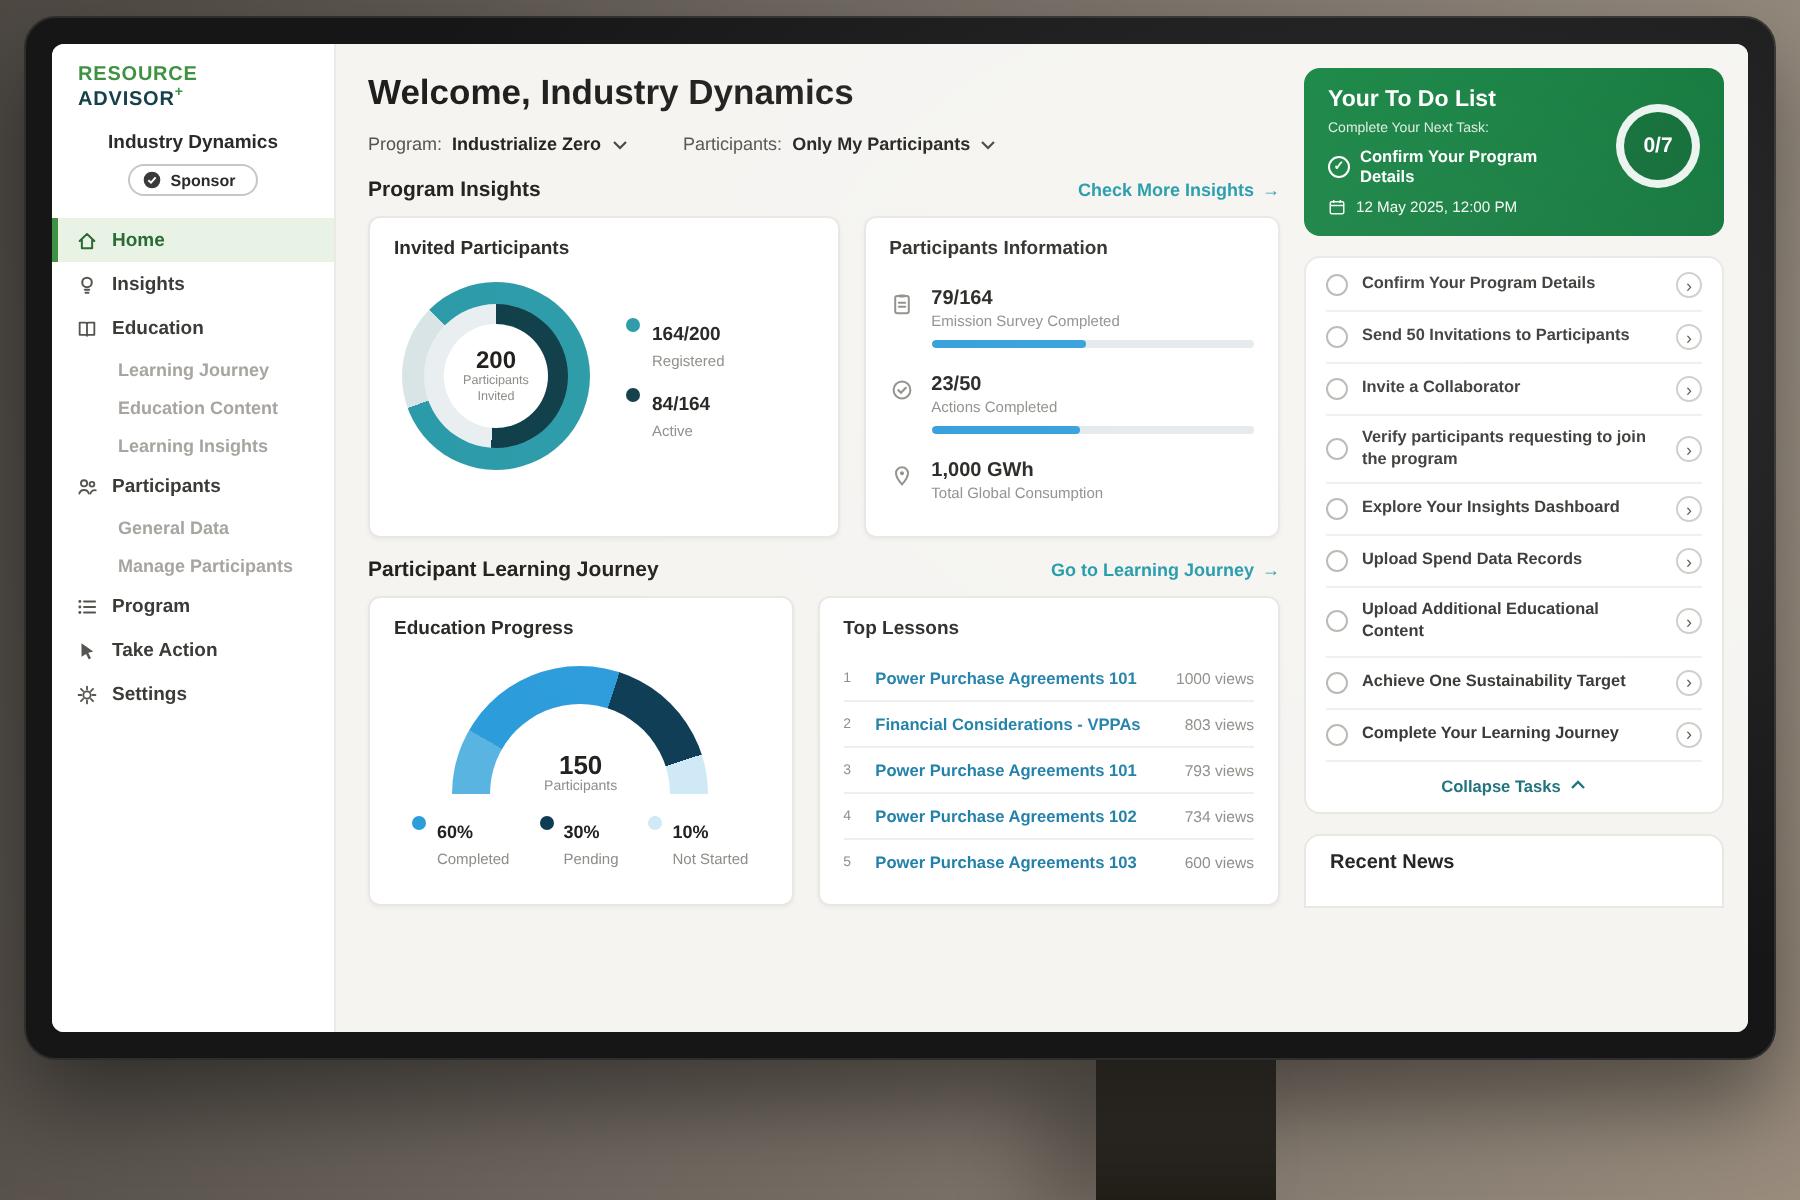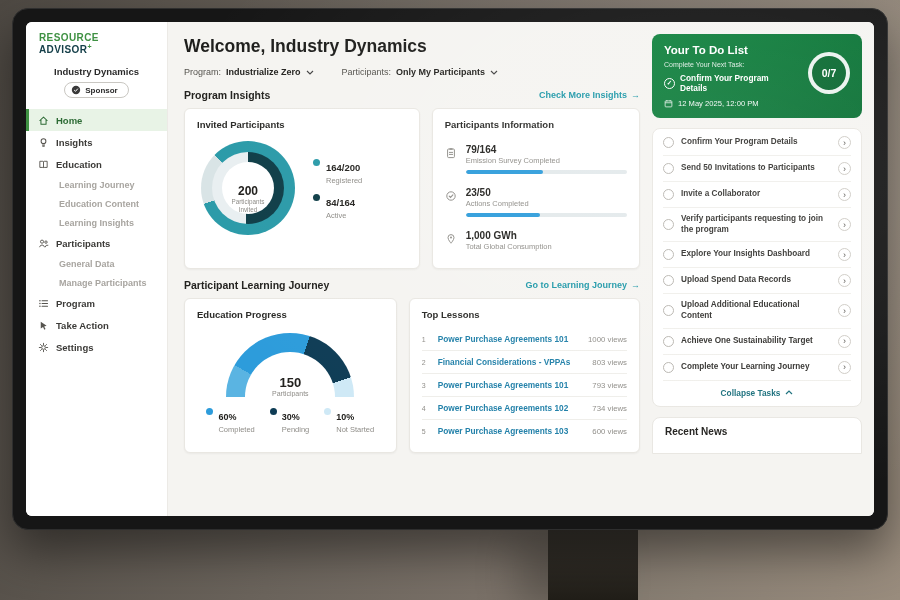--- a/index.html
+++ b/index.html
@@ -51,21 +51,21 @@
   .card-title { font-size:9.5px; font-weight:700; color:#2a2a27; margin-bottom:8px; }
 
   
   .c-invited { flex:1.15; }
   .donut-wrap { display:flex; align-items:center; gap:18px; padding:3px 0 2px 4px; }
   .donut { width:94px; height:94px; border-radius:50%; position:relative;
     background:conic-gradient(from 315deg,#2a9aa8 0 295deg,#d9e4e6 295deg 360deg); }
   .donut::before { content:""; position:absolute; inset:11px; border-radius:50%;
     background:conic-gradient(#0e3d47 0 184deg,#e9eff1 184deg 360deg); }
   .donut-center { position:absolute; inset:21px; background:#fff; border-radius:50%; z-index:1;
-    display:flex; flex-direction:column; align-items:center; justify-content:flex-end; text-align:center; }
+    display:flex; flex-direction:column; align-items:center; justify-content:center; text-align:center; }
   .dc-val { font-size:12px; font-weight:700; color:#23221f; }
   .dc-lab { font-size:6.3px; color:#8f8d88; width:40px; line-height:1.25; }
   .dleg-item { display:flex; gap:6px; margin:7px 0; }
   .dot { width:7px; height:7px; border-radius:50%; margin-top:2px; flex:none; }
   .dleg-val { font-size:9.5px; font-weight:700; color:#23221f; }
   .dleg-lab { font-size:7.5px; color:#8f8d88; margin-top:1px; }
 
   
   .c-info { flex:1; }
   .pi-row { display:flex; gap:9px; padding:6px 0 7px; }

